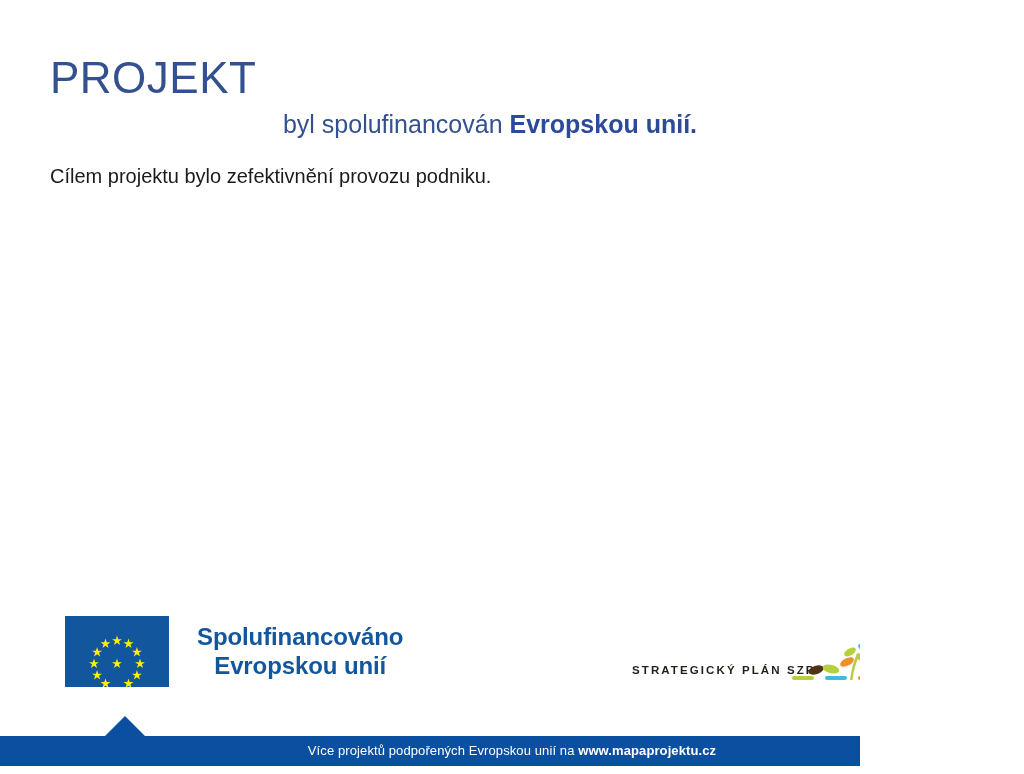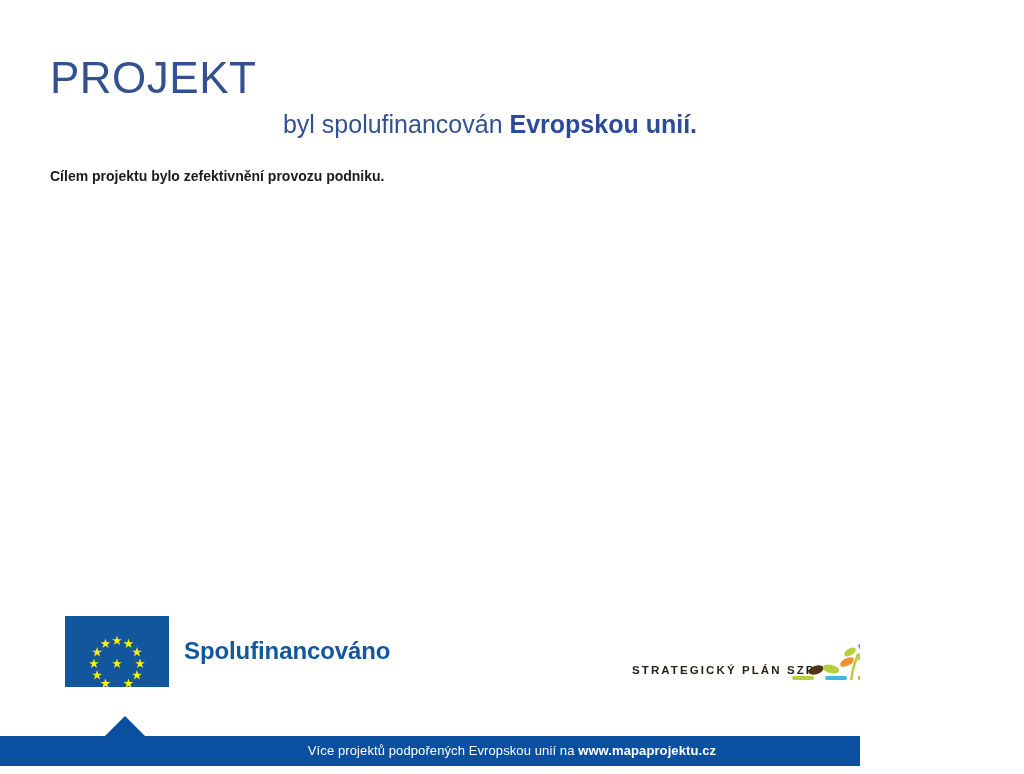--- a/index.html
+++ b/index.html
@@ -52,23 +52,23 @@
     color: #33508f;
     margin: 0 0 22px 0;
     white-space: nowrap;
     text-align: center;
   }
   .subtitle .strong {
     font-weight: 700;
     color: #2c4a9a;
   }
   .bodytext {
-    font-size: 14px;
+    font-size: 20px;
     line-height: 28px;
-    font-weight: 700;
+    font-weight: 400;
     color: #1b1b1b;
     margin: 0;
     white-space: nowrap;
   }
 
   
   .eu-logo {
     position: absolute;
     left: 65px;
     top: 616px;
@@ -77,21 +77,21 @@
   }
   .eu-flag {
     width: 104px;
     height: 71px;
     background: #12569e;
     display: block;
     flex: none;
   }
   .eu-flag svg { display: block; }
   .eu-logo-text {
-    margin-left: 15px;
+    margin-left: 28px;
     color: #12569e;
     font-size: 24px;
     line-height: 28.5px;
     font-weight: 700;
     letter-spacing: -0.1px;
     white-space: nowrap;
     text-align: center;
   }
 
   
@@ -186,20 +186,21 @@
           <polygon points="75,42.5 76.18,46.13 79.99,46.13 76.91,48.37 78.08,52 75,49.75 71.92,52 73.09,48.37 70.01,46.13 73.82,46.13"></polygon>
           <polygon points="32.08,54 33.26,57.63 37.07,57.63 33.99,59.87 35.16,63.5 32.08,61.25 29,63.5 30.17,59.87 27.09,57.63 30.9,57.63"></polygon>
           <polygon points="71.92,54 73.1,57.63 76.91,57.63 73.83,59.87 75,63.5 71.92,61.25 68.84,63.5 70.01,59.87 66.93,57.63 70.74,57.63"></polygon>
           <polygon points="40.5,62.42 41.68,66.05 45.49,66.05 42.41,68.29 43.58,71.92 40.5,69.67 37.42,71.92 38.59,68.29 35.51,66.05 39.32,66.05"></polygon>
           <polygon points="63.5,62.42 64.68,66.05 68.49,66.05 65.41,68.29 66.58,71.92 63.5,69.67 60.42,71.92 61.59,68.29 58.51,66.05 62.32,66.05"></polygon>
         </g>
       </svg>
     </span>
     <span class="eu-logo-text">
       <span>Spolufinancováno</span><br>
+      <span>Evropskou unií</span>
     </span>
   </div>
 
   <div class="szp-logo">
     <div class="szp-caption">STRATEGICKÝ PLÁN SZP</div>
     <div class="szp-art">
       <svg width="170" height="78" viewBox="0 0 170 78" aria-hidden="true">
 
         <rect x="0" y="62" width="22" height="4" rx="2" fill="#B5CF3E"></rect>
         <rect x="33" y="62" width="22" height="4" rx="2" fill="#3FB8E3"></rect>

